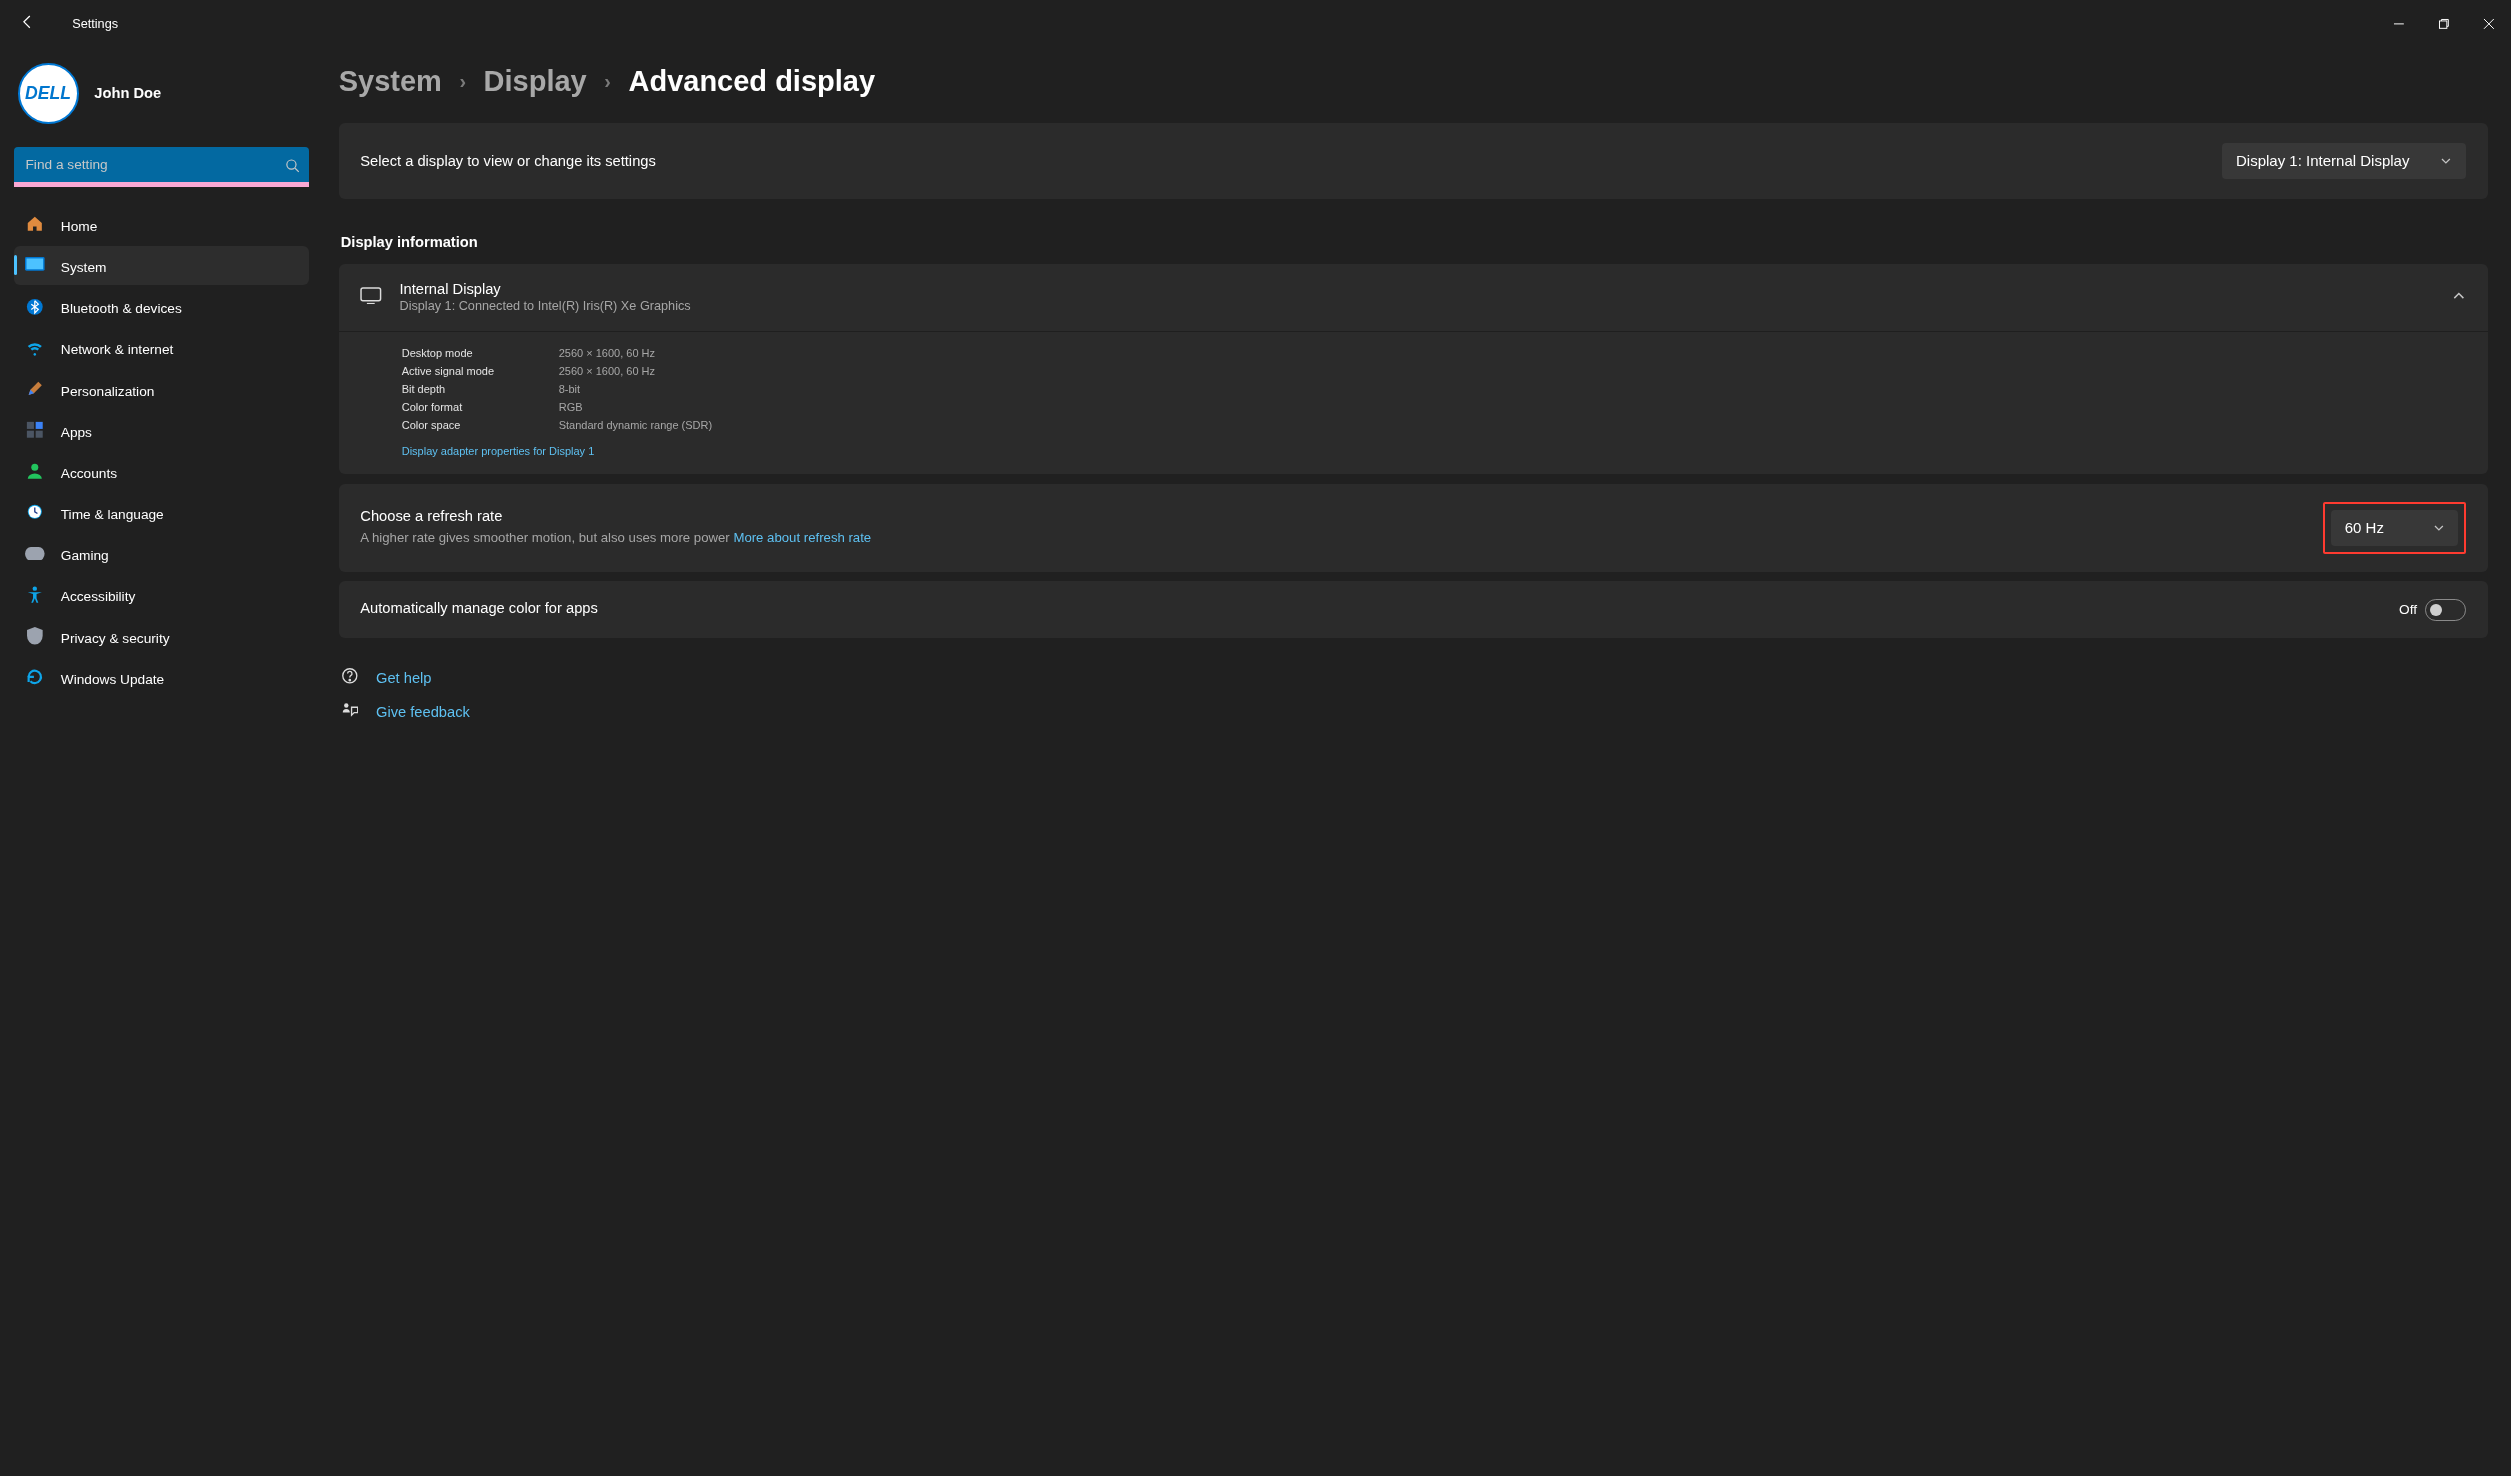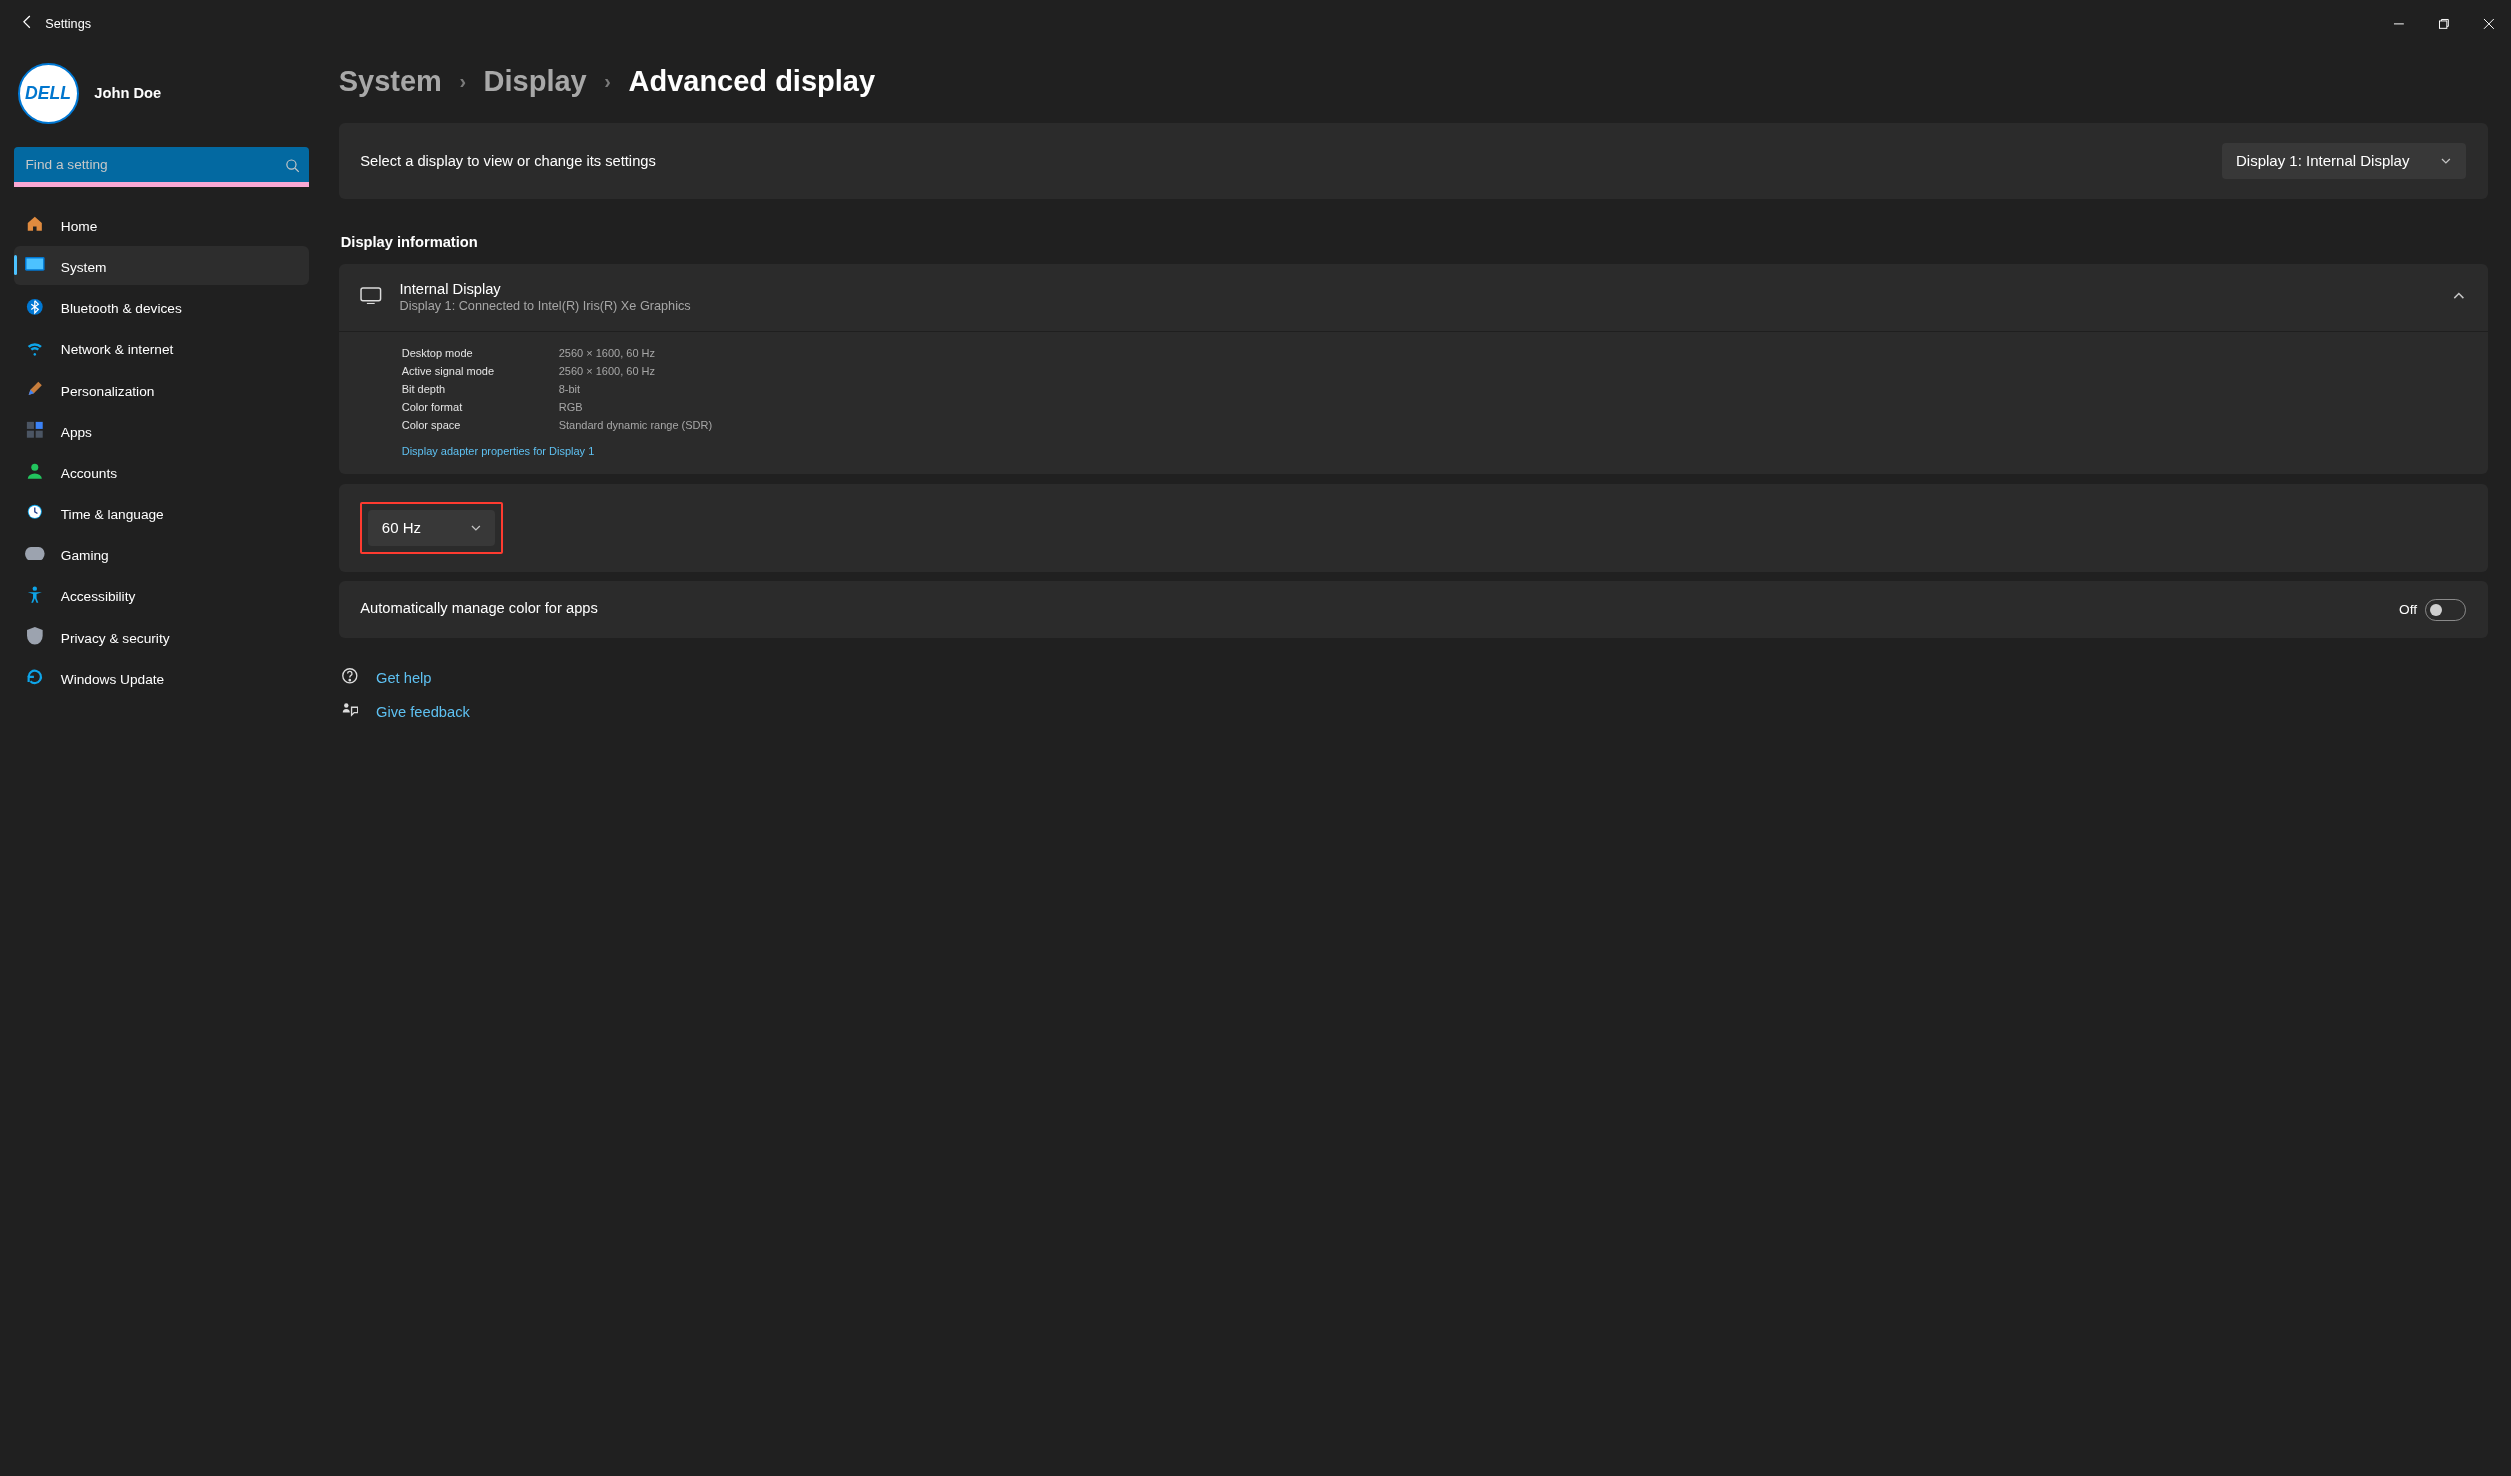--- a/index.html
+++ b/index.html
@@ -13,21 +13,21 @@
   }
 
   
   .titlebar {
     height: 47px;
     display: flex;
     align-items: center;
     padding-left: 19.6px;
   }
   .titlebar .back { width: 19.6px; color: #fff; cursor: pointer; }
-  .titlebar .title { margin-left: 6px; font-size: 12.7px; text-align: center; }
+  .titlebar .title { margin-left: 33px; font-size: 12.7px; text-align: center; }
   .win-controls {
     margin-left: auto;
     display: flex;
     height: 100%;
   }
   .win-btn {
     width: 45px;
     display: flex;
     align-items: center;
     justify-content: center;
@@ -462,20 +462,26 @@
         <div class="value">8-bit</div>
         <div class="label">Color format</div>
         <div class="value">RGB</div>
         <div class="label">Color space</div>
         <div class="value">Standard dynamic range (SDR)</div>
         <div class="link-full link">Display adapter properties for Display 1</div>
       </div>
     </div>
 
     <div class="setting-card">
+      <div class="setting-text">
+        <div class="st1">Choose a refresh rate</div>
+        <div class="st2">
+          <span>A higher rate gives smoother motion, but also uses more power  </span><span class="link">More about refresh rate</span>
+        </div>
+      </div>
       <div class="highlight-box">
         <div class="select-like" style="min-width:127px">
           <span>60 Hz</span>
           <span class="chev"><svg width="11.8" height="11.8" viewBox="0 0 12 12" fill="none" stroke="currentColor" stroke-width="1.3">
                 <path d="M2 4 L6 8 L10 4"></path>
               </svg></span>
         </div>
       </div>
     </div>
 

